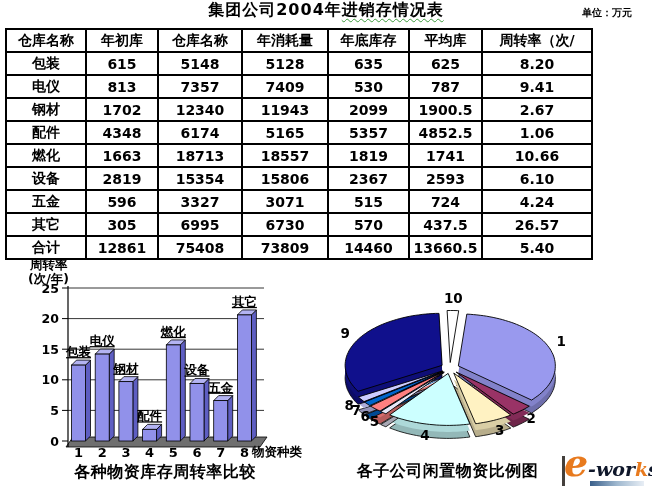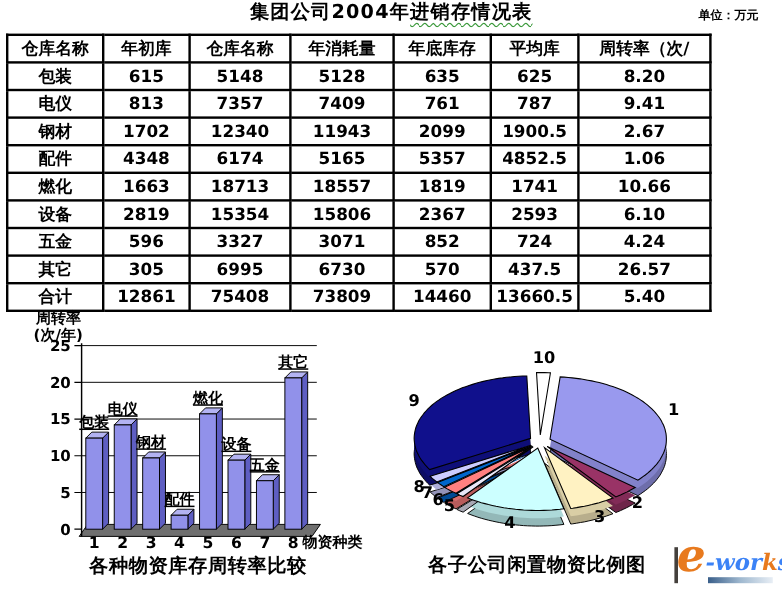--- a/index.html
+++ b/index.html
@@ -50,21 +50,21 @@
   .lg-stem{
     position:absolute;left:8px;top:6px;width:3px;height:30px;background:#44403c;
   }
   .lg-e{
     position:absolute;left:10px;top:-6px;
     font-size:38px;font-weight:bold;color:#e87a1e;line-height:38px;
   }
   .lg-text{
     position:absolute;left:34px;top:8px;font-size:19px;font-weight:bold;
   }
-  .lg-slate{color:#3b82f6;}
+  .lg-slate{color:#0f172a;}
   .lg-orange{color:#e87a1e;}
   .lg-bar{
     position:absolute;left:36px;top:31px;width:54px;height:5px;
     background:linear-gradient(90deg,#3a5f8a,#9fb8cf,#e8eef5);
   }
 </style>
 </head>
 <body>
 
 <div class="title-line"><span>集团公司2004年</span><span class="title-marked">进销存情况表</span></div>
@@ -100,21 +100,21 @@
         <td>5128</td>
         <td>635</td>
         <td>625</td>
         <td>8.20</td>
       </tr>
       <tr>
         <td>电仪</td>
         <td>813</td>
         <td>7357</td>
         <td>7409</td>
-        <td>761</td>
+        <td>530</td>
         <td>787</td>
         <td>9.41</td>
       </tr>
       <tr>
         <td>钢材</td>
         <td>1702</td>
         <td>12340</td>
         <td>11943</td>
         <td>2099</td>
         <td>1900.5</td>
@@ -145,21 +145,21 @@
         <td>15806</td>
         <td>2367</td>
         <td>2593</td>
         <td>6.10</td>
       </tr>
       <tr>
         <td>五金</td>
         <td>596</td>
         <td>3327</td>
         <td>3071</td>
-        <td>852</td>
+        <td>515</td>
         <td>724</td>
         <td>4.24</td>
       </tr>
       <tr>
         <td>其它</td>
         <td>305</td>
         <td>6995</td>
         <td>6730</td>
         <td>570</td>
         <td>437.5</td>

